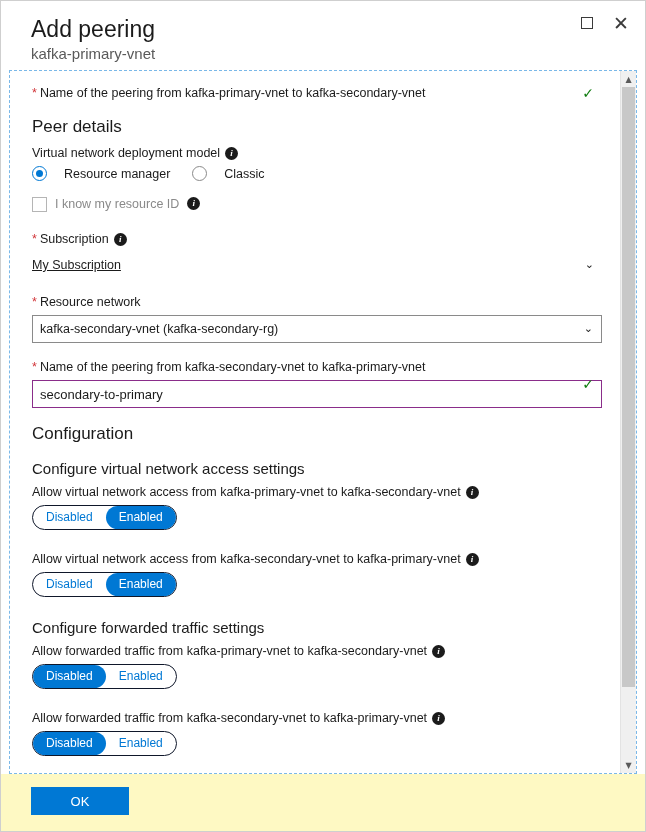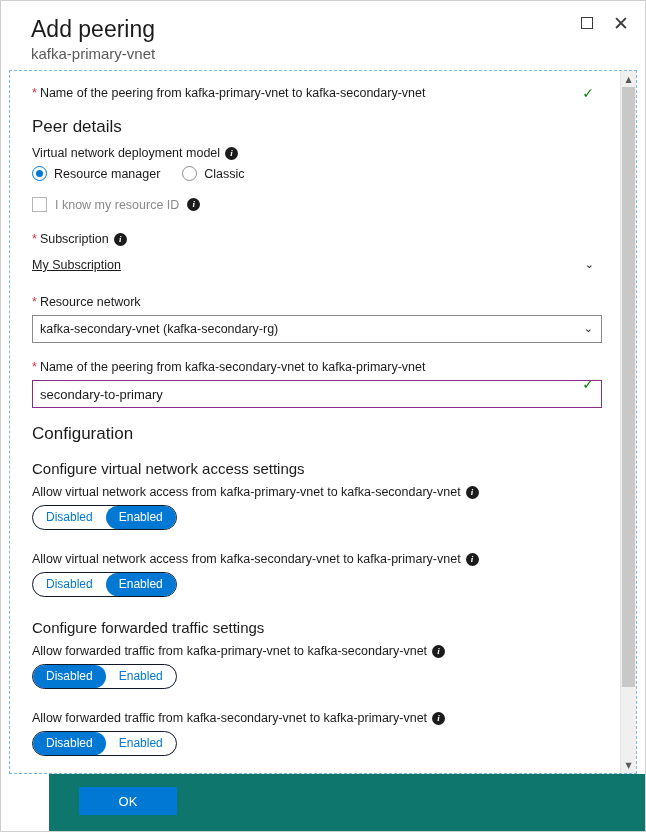--- a/index.html
+++ b/index.html
@@ -159,21 +159,21 @@
     font-family: "Liberation Serif", serif;
     font-style: italic;
     font-weight: bold;
     flex: 0 0 auto;
   }
   .radio-row {
     display: flex; align-items: center; gap: 22px;
     margin: 6px 0 16px 0;
   }
   .radio {
-    display: flex; align-items: center; gap: 7px;
+    display: flex; align-items: center; gap: 17px;
     font-size: 12.5px;
     cursor: pointer;
   }
   .rdot {
     width: 15px; height: 15px;
     border-radius: 50%;
     border: 1px solid #8a8a8a;
     background: #fff;
     position: relative;
     flex: 0 0 auto;
@@ -183,21 +183,21 @@
   }
   .rdot.on::after {
     content: "";
     position: absolute;
     left: 3px; top: 3px;
     width: 7px; height: 7px;
     border-radius: 50%;
     background: #0078d4;
   }
   .chk-row {
-    display: flex; align-items: center; gap: 8px;
+    display: flex; align-items: flex-start; gap: 8px;
     margin: 4px 0 20px 0;
     color: #8a8a8a;
     font-size: 12.5px;
   }
   .chkbox {
     width: 15px; height: 15px;
     border: 1px solid #b5b5b5;
     background: #fff;
     flex: 0 0 auto;
   }
@@ -247,22 +247,21 @@
   }
   .toggle div.active {
     background: #0078d4;
     color: #fff;
   }
   .tog-group { margin-bottom: 18px; }
   
   .footer {
     flex: 0 0 auto;
     padding: 13px 0 16px 30px;
-    background: #0f766e;
-    margin-left: 48px;
+    background: #fef9c3;
   }
   .ok-btn {
     width: 98px; height: 28px;
     background: #0078d4;
     color: #fff;
     border: none;
     font-size: 13px;
     font-family: "Liberation Sans", sans-serif;
     cursor: pointer;
   }

